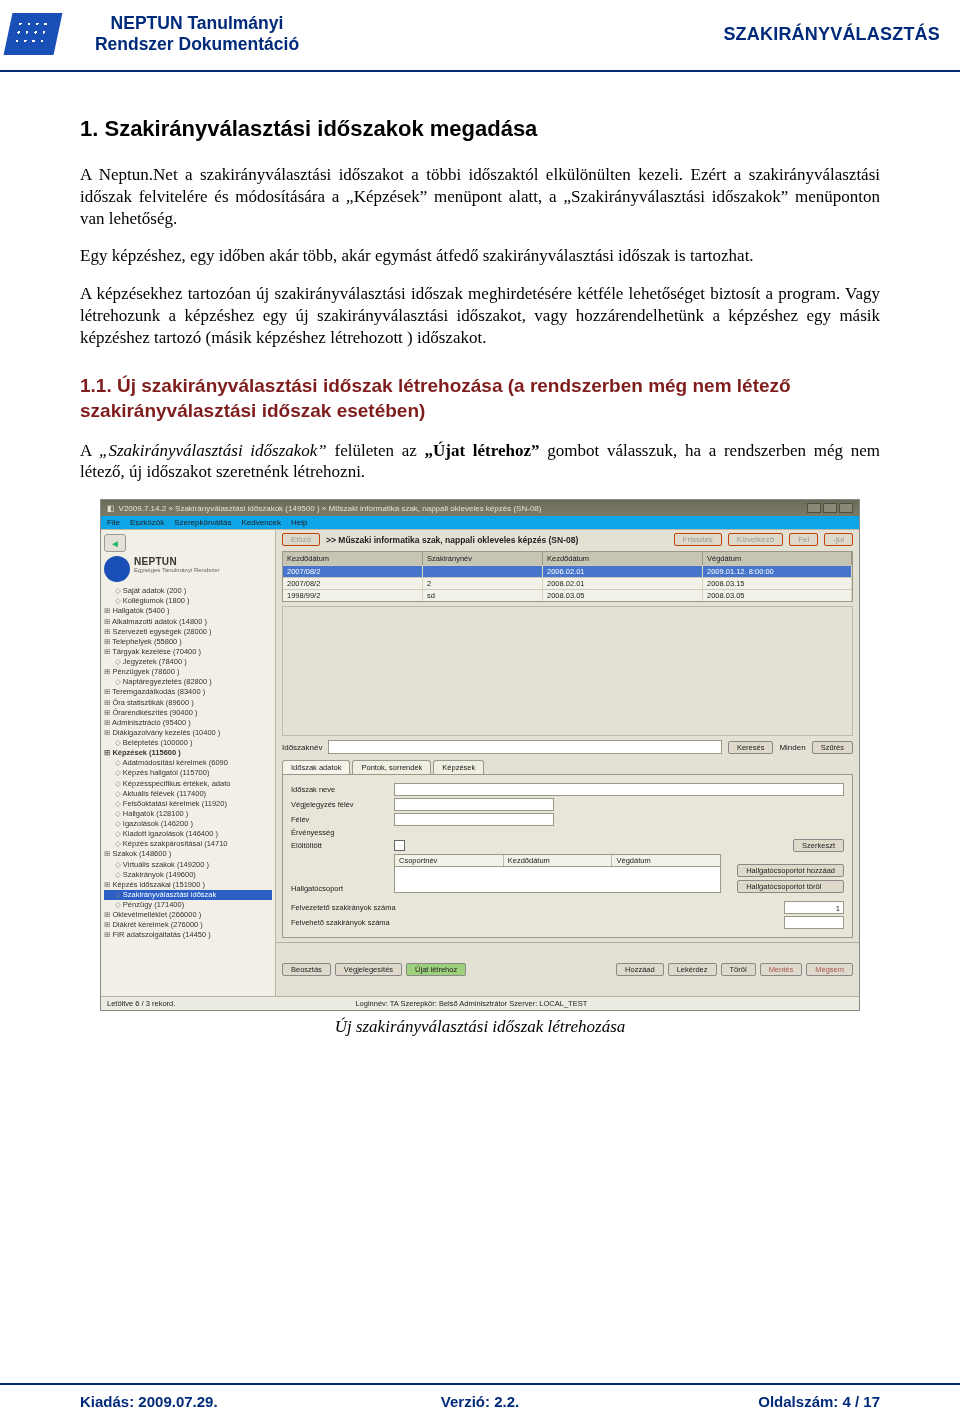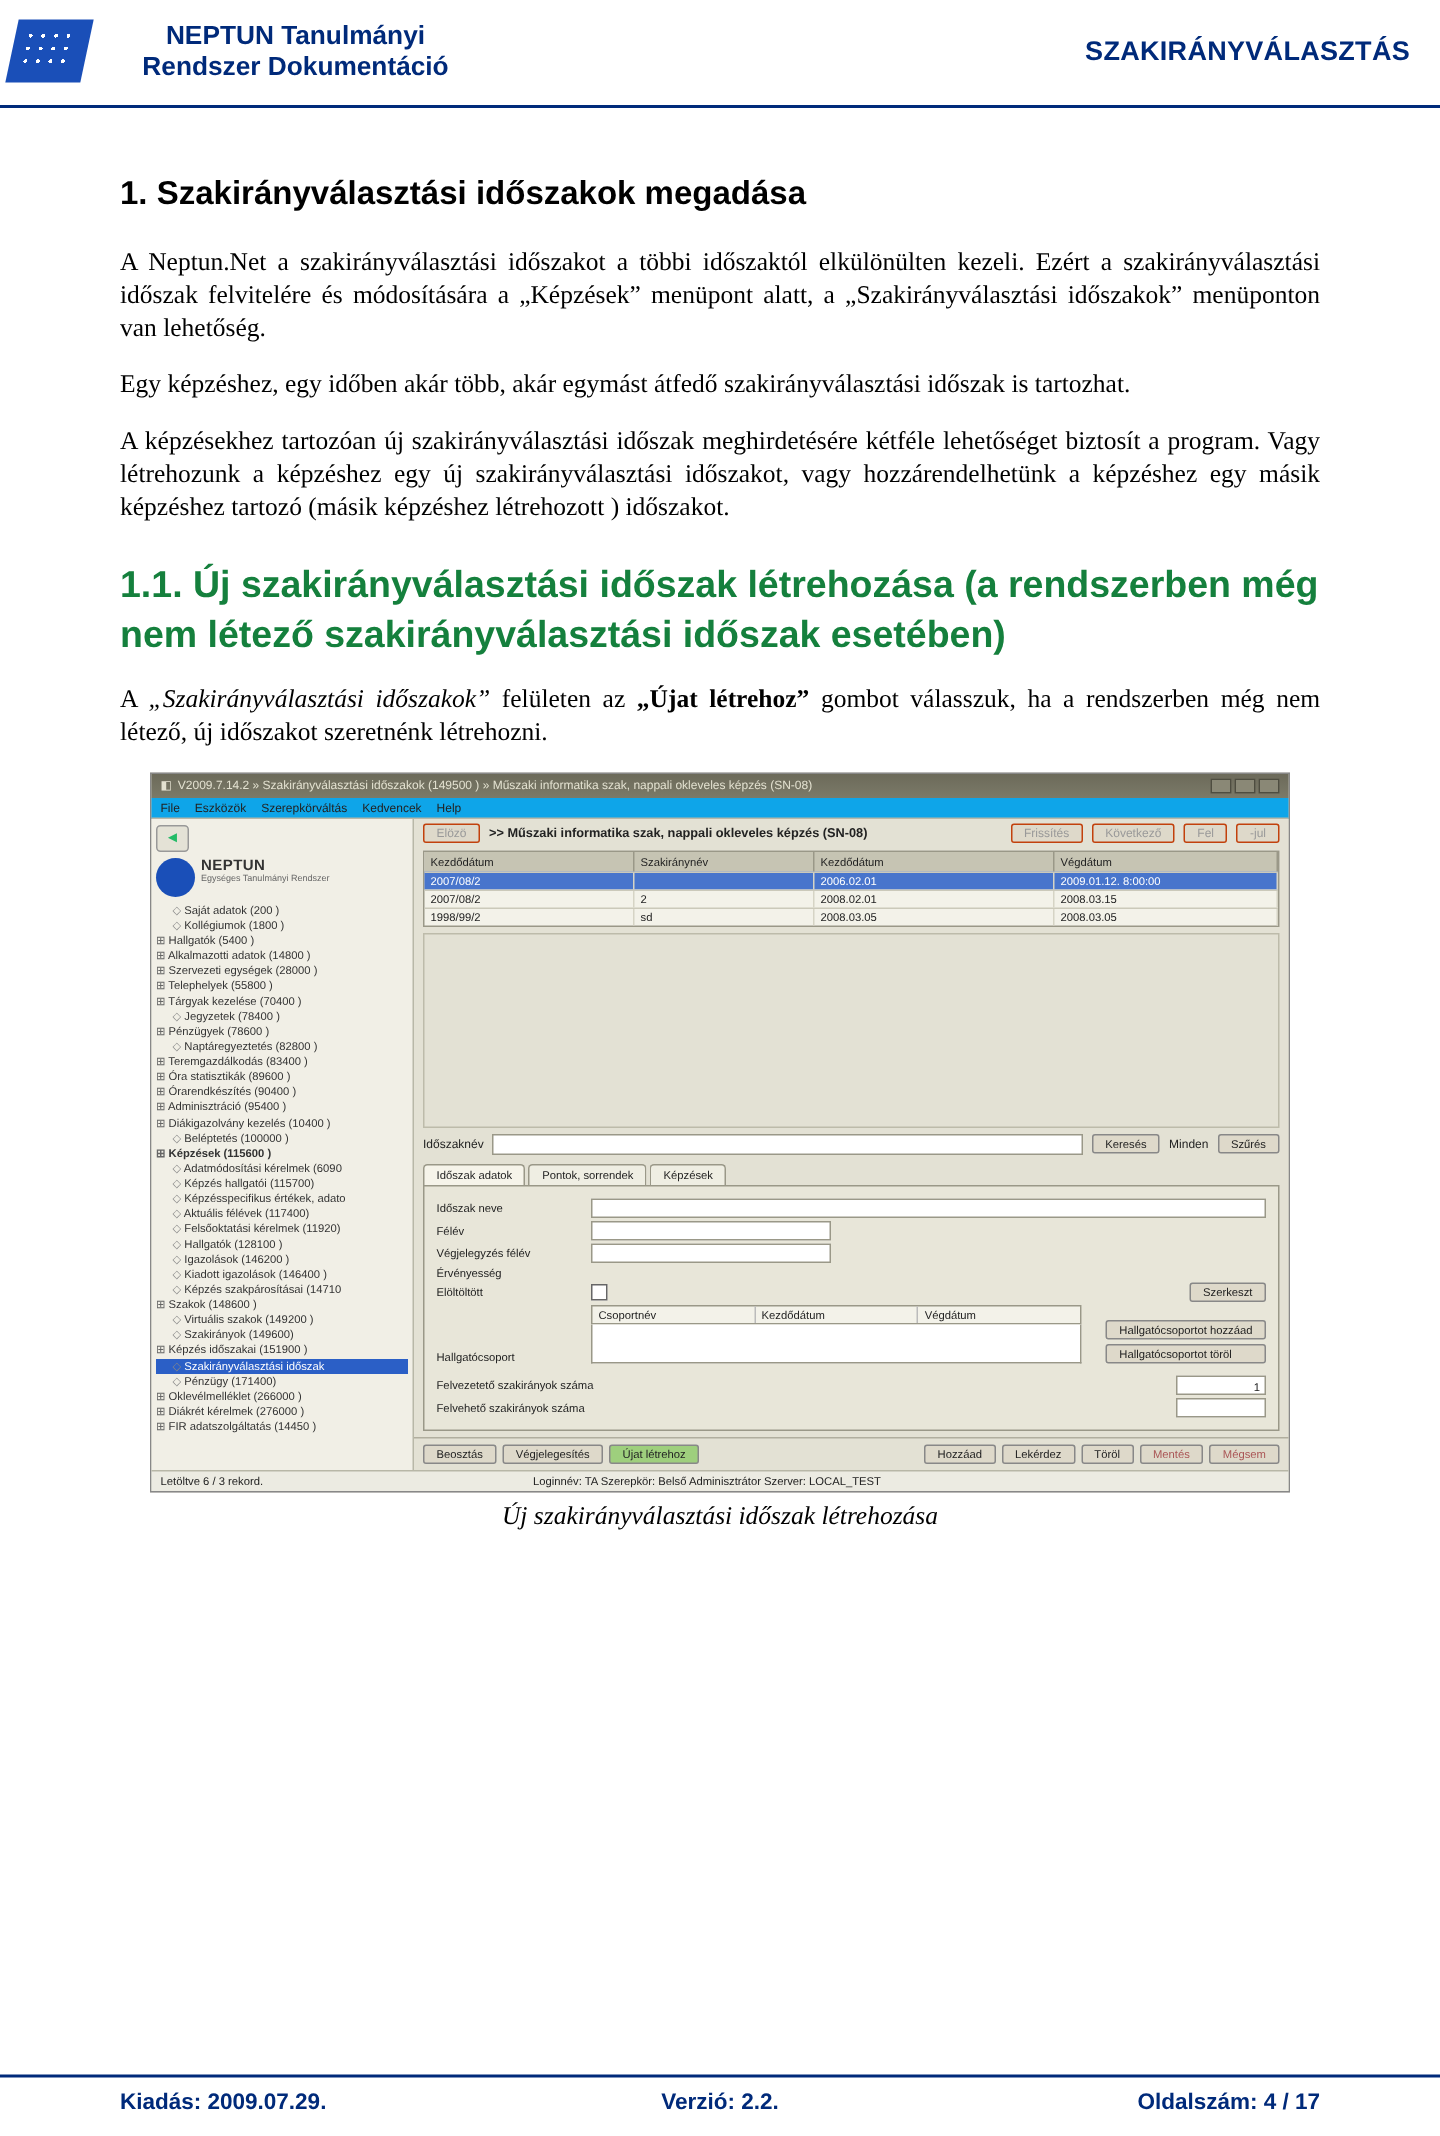--- a/index.html
+++ b/index.html
@@ -73,22 +73,22 @@
   }
   p.body {
     font-size: 17px;
     line-height: 1.28;
     text-align: justify;
     margin: 0 0 16px 0;
   }
   h3.sec11 {
     font-family: Verdana, Geneva, sans-serif;
     font-weight: bold;
-    font-size: 25px;
-    color: #15803d;
+    font-size: 19px;
+    color: #7f1d1d;
     margin: 26px 0 16px 0;
     line-height: 1.3;
   }
   .bold { font-weight: bold; }
   .italic { font-style: italic; }
 
   
   .shot-wrap { margin: 10px 0 0 0; }
   .shot {
     width: 760px;
@@ -156,21 +156,21 @@
   .shot .tabs { display:flex; gap:2px; margin:4px 6px 0 6px; }
   .shot .tab { border:1px solid #9a9888; border-bottom:none; background:#efeee3; padding:2px 8px; font-size:7.5px; border-radius:3px 3px 0 0;}
   .shot .tab.active { background:#f6f4ea; }
   .shot .form { border:1px solid #9a9888; background:#e8e6d9; margin:0 6px 4px 6px; padding:6px 8px; }
   .shot .frow { display:flex; align-items:center; gap:8px; margin:2px 0; font-size:7.5px;}
   .shot .flabel { width:95px; }
   .shot .finput { flex:1; height:13px; border:1px solid #9a9888; background:#fff; }
   .shot .finput.sel { width:160px; flex:none; }
   .shot .chk { width:11px; height:11px; border:1px solid #666; background:#fff; }
   .shot .rightbtns { margin-left:auto; display:flex; flex-direction:column; gap:3px;}
-  .shot .footerrow { display:flex; gap:4px; padding:4px 6px; border-top:1px solid #b0ae9e;}
+  .shot .footerrow { display:flex; gap:4px; padding:20px 6px; border-top:1px solid #b0ae9e;}
   .shot .footerrow .spc { flex:1; }
   .shot .smbtn.green { background:#9ecf7d; }
   .shot .smbtn.orange { color:#a55; }
   .shot .status { background:#ecebe2; border-top:1px solid #b8b7a7; padding:2px 6px; font-size:7.5px; display:flex;}
   .shot .status .mid { margin-left:180px; }
 
   .caption {
     text-align:center;
     font-style: italic;
     font-size: 17px;
@@ -330,25 +330,25 @@
             <div class="tab active">Időszak adatok</div>
             <div class="tab">Pontok, sorrendek</div>
             <div class="tab">Képzések</div>
           </div>
           <div class="form">
             <div class="frow">
                 <span class="flabel">Időszak neve</span>
                 <div class="finput" style="flex:1"></div>
               </div>
             <div class="frow">
+                <span class="flabel">Végjelegyzés félév</span>
+                <div class="finput sel"></div>
+              </div>
+            <div class="frow">
                 <span class="flabel">Félév</span>
-                <div class="finput sel"></div>
-              </div>
-            <div class="frow">
-                <span class="flabel">Végjelegyzés félév</span>
                 <div class="finput sel"></div>
               </div>
             <div class="frow">
                 <span class="flabel">Érvényesség</span>
               </div>
             <div class="frow">
               <span class="flabel">Elöltöltött</span>
               <div class="chk"></div>
               <div class="rightbtns">
                 <span class="smbtn">Szerkeszt</span>

